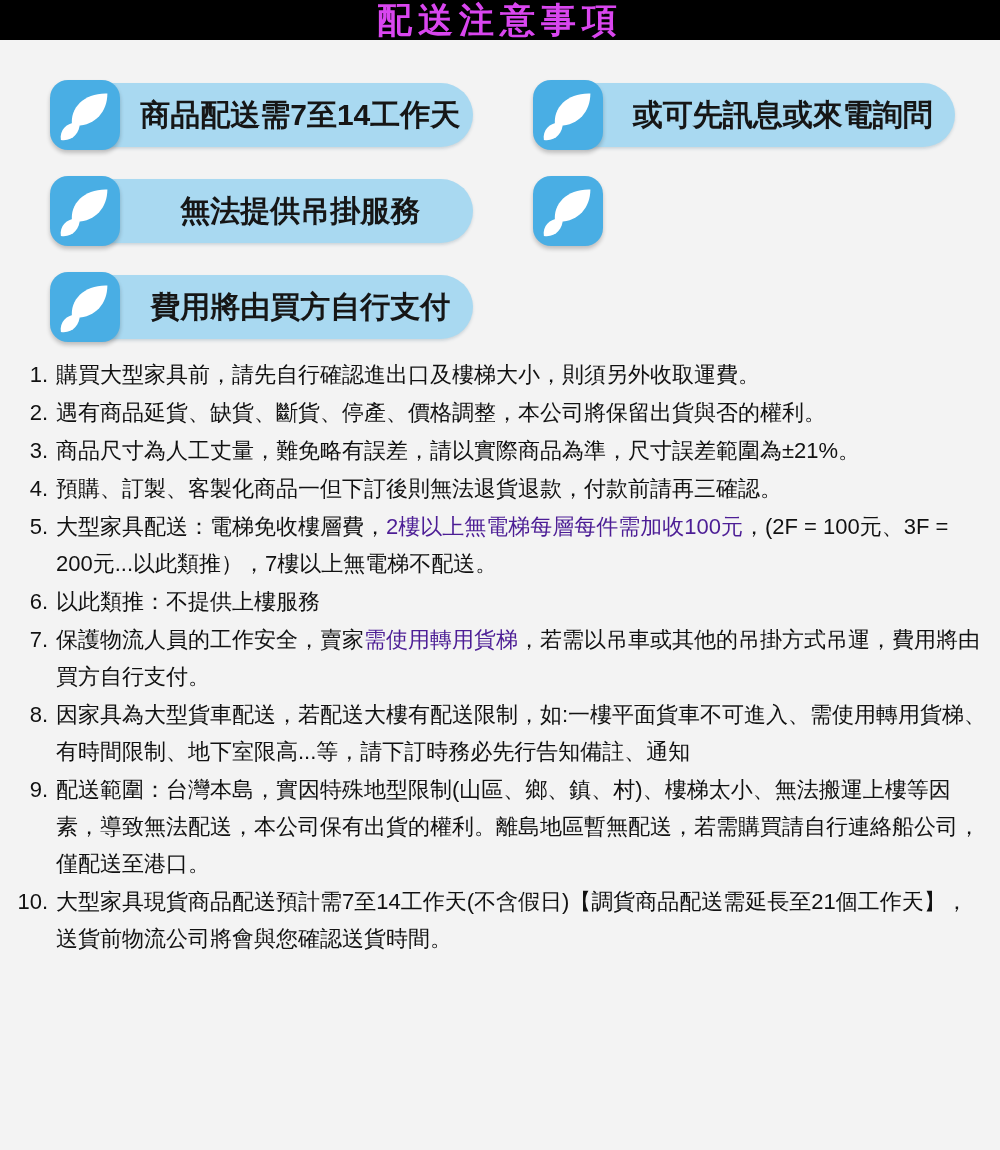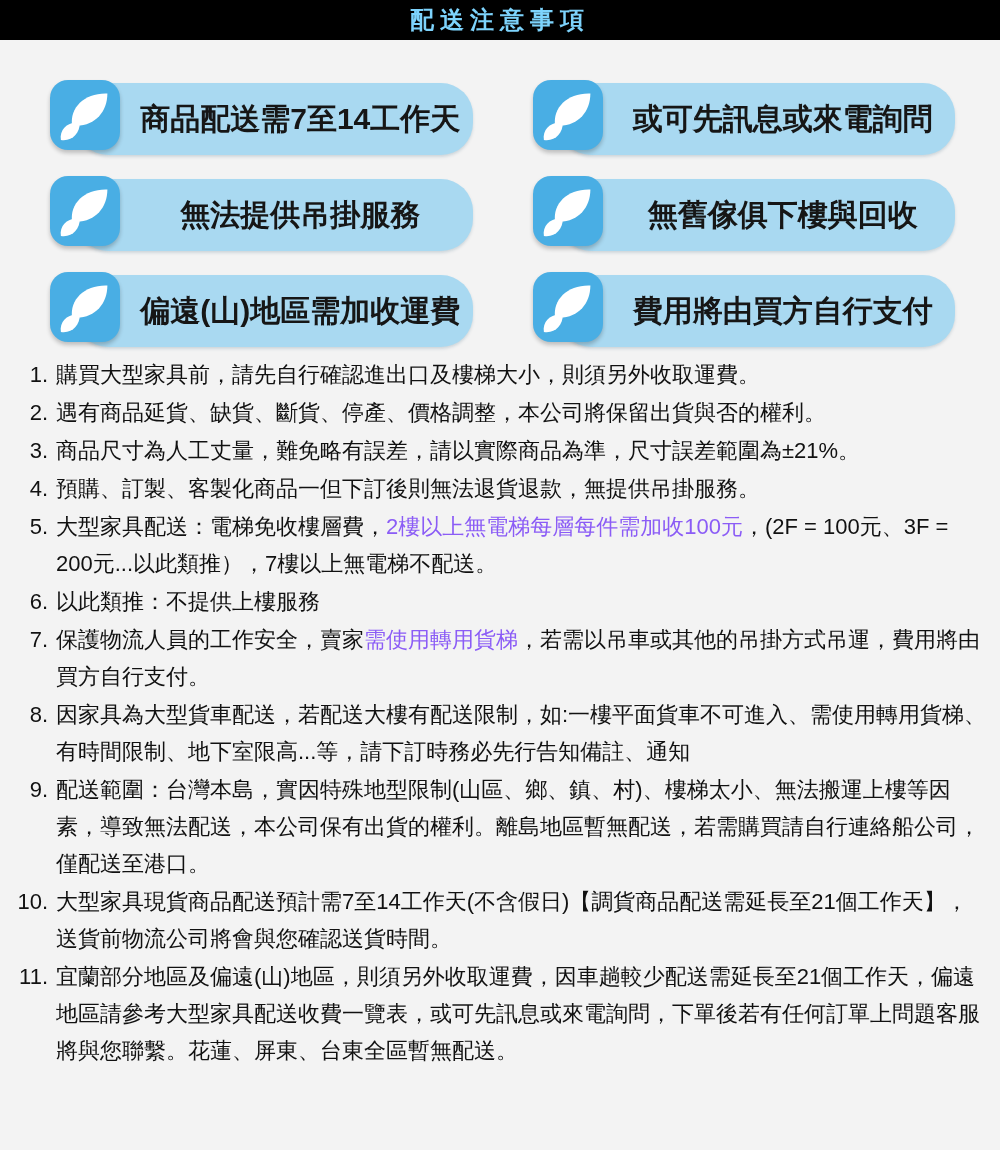--- a/index.html
+++ b/index.html
@@ -2,52 +2,52 @@
 <html><head>
 <meta charset="utf-8">
 <style>
   html,body{margin:0;padding:0;}
   .page{
     width:1000px;height:1150px;background:#f3f3f3;overflow:hidden;
     font-family:"Liberation Sans","DejaVu Sans",sans-serif;color:#111;
     position:relative;box-sizing:border-box;
   }
   .top-bar{
-    height:40px;background:#000;color:#7dd3fc;
+    height:40px;background:#000;color:#d946ef;
     display:flex;align-items:center;justify-content:center;
-    font-size:24px;font-weight:bold;letter-spacing:6px;
+    font-size:35px;font-weight:bold;letter-spacing:6px;
   }
   .badge-grid{
     display:grid;grid-template-columns:1fr 1fr;
     column-gap:60px;row-gap:26px;
     padding:40px 45px 0 50px;
   }
   .badge{position:relative;height:70px;}
   .badge-pill{
-    margin-left:26px;margin-top:3px;height:72px;
+    margin-left:26px;margin-top:3px;height:64px;
     background:#a9d9f1;border-radius:32px;
     display:flex;align-items:center;justify-content:center;
     padding-left:52px;box-sizing:border-box;
     font-size:30px;font-weight:bold;color:#161616;
     box-shadow:0 2px 3px rgba(100,130,150,0.25);
     white-space:nowrap;
   }
   .badge-icon{
     position:absolute;left:0;top:0;width:70px;height:70px;
     background:#49aee4;border-radius:18px;
     display:flex;align-items:center;justify-content:center;
     box-shadow:0 3px 4px rgba(0,0,0,0.22);
     z-index:2;
   }
   .badge-icon svg{width:62px;height:62px;display:block;}
   .notes{padding:14px 12px 0 14px;}
   .note{display:flex;font-size:22px;line-height:37px;margin-bottom:1px;}
   .note-num{width:34px;min-width:34px;text-align:right;padding-right:8px;box-sizing:content-box;}
   .note-body{flex:1;}
-  .hl{color:#8b5cf6;}
+  .hl{color:#4c1d95;}
 </style>
 </head>
 <body>
 
 <div class="page">
   <div class="top-bar">
     <span>配送注意事項</span>
   </div>
 
   <div class="badge-grid">
@@ -78,30 +78,20 @@
         </span>
         <span class="badge-pill">無法提供吊掛服務</span>
       </div>
       <div class="badge">
         <span class="badge-icon">
           <svg viewBox="0 0 72 72" xmlns="http://www.w3.org/2000/svg">
             <path d="M21 48 C18 27 36 10 62 11 C62 33 46 51 21 48 Z" fill="#ffffff"></path>
             <path d="M8 65 C6 53 16 43 30 45 C30 57 21 67 8 65 Z" fill="#ffffff"></path>
           </svg>
         </span>
-        <span class="badge-pill">無舊傢俱下樓與回收</span>
-      </div>
-      <div class="badge">
-        <span class="badge-icon">
-          <svg viewBox="0 0 72 72" xmlns="http://www.w3.org/2000/svg">
-            <path d="M21 48 C18 27 36 10 62 11 C62 33 46 51 21 48 Z" fill="#ffffff"></path>
-            <path d="M8 65 C6 53 16 43 30 45 C30 57 21 67 8 65 Z" fill="#ffffff"></path>
-          </svg>
-        </span>
-        <span class="badge-pill">偏遠(山)地區需加收運費</span>
       </div>
       <div class="badge">
         <span class="badge-icon">
           <svg viewBox="0 0 72 72" xmlns="http://www.w3.org/2000/svg">
             <path d="M21 48 C18 27 36 10 62 11 C62 33 46 51 21 48 Z" fill="#ffffff"></path>
             <path d="M8 65 C6 53 16 43 30 45 C30 57 21 67 8 65 Z" fill="#ffffff"></path>
           </svg>
         </span>
         <span class="badge-pill">費用將由買方自行支付</span>
       </div>
@@ -115,21 +105,21 @@
       <div class="note">
         <span class="note-num">2.</span>
         <span class="note-body"><span>遇有商品延貨、缺貨、斷貨、停產、價格調整，本公司將保留出貨與否的權利。</span></span>
       </div>
       <div class="note">
         <span class="note-num">3.</span>
         <span class="note-body"><span>商品尺寸為人工丈量，難免略有誤差，請以實際商品為準，尺寸誤差範圍為±21%。</span></span>
       </div>
       <div class="note">
         <span class="note-num">4.</span>
-        <span class="note-body"><span>預購、訂製、客製化商品一但下訂後則無法退貨退款，無提供吊掛服務。</span></span>
+        <span class="note-body"><span>預購、訂製、客製化商品一但下訂後則無法退貨退款，付款前請再三確認。</span></span>
       </div>
       <div class="note">
         <span class="note-num">5.</span>
         <span class="note-body"><span>大型家具配送：電梯免收樓層費，</span><span class="hl">2樓以上無電梯每層每件需加收100元</span><span>，(2F = 100元、3F = 200元...以此類推），7樓以上無電梯不配送。</span></span>
       </div>
       <div class="note">
         <span class="note-num">6.</span>
         <span class="note-body"><span>以此類推：不提供上樓服務</span></span>
       </div>
       <div class="note">
@@ -141,18 +131,14 @@
         <span class="note-body"><span>因家具為大型貨車配送，若配送大樓有配送限制，如:一樓平面貨車不可進入、需使用轉用貨梯、有時間限制、地下室限高...等，請下訂時務必先行告知備註、通知</span></span>
       </div>
       <div class="note">
         <span class="note-num">9.</span>
         <span class="note-body"><span>配送範圍：台灣本島，實因特殊地型限制(山區、鄉、鎮、村)、樓梯太小、無法搬運上樓等因素，導致無法配送，本公司保有出貨的權利。離島地區暫無配送，若需購買請自行連絡船公司，僅配送至港口。</span></span>
       </div>
       <div class="note">
         <span class="note-num">10.</span>
         <span class="note-body"><span>大型家具現貨商品配送預計需7至14工作天(不含假日)【調貨商品配送需延長至21個工作天】，送貨前物流公司將會與您確認送貨時間。</span></span>
       </div>
-      <div class="note">
-        <span class="note-num">11.</span>
-        <span class="note-body"><span>宜蘭部分地區及偏遠(山)地區，則須另外收取運費，因車趟較少配送需延長至21個工作天，偏遠地區請參考大型家具配送收費一覽表，或可先訊息或來電詢問，下單後若有任何訂單上問題客服將與您聯繫。花蓮、屏東、台東全區暫無配送。</span></span>
-      </div>
     </div>
 </div>
 
 </body></html>

